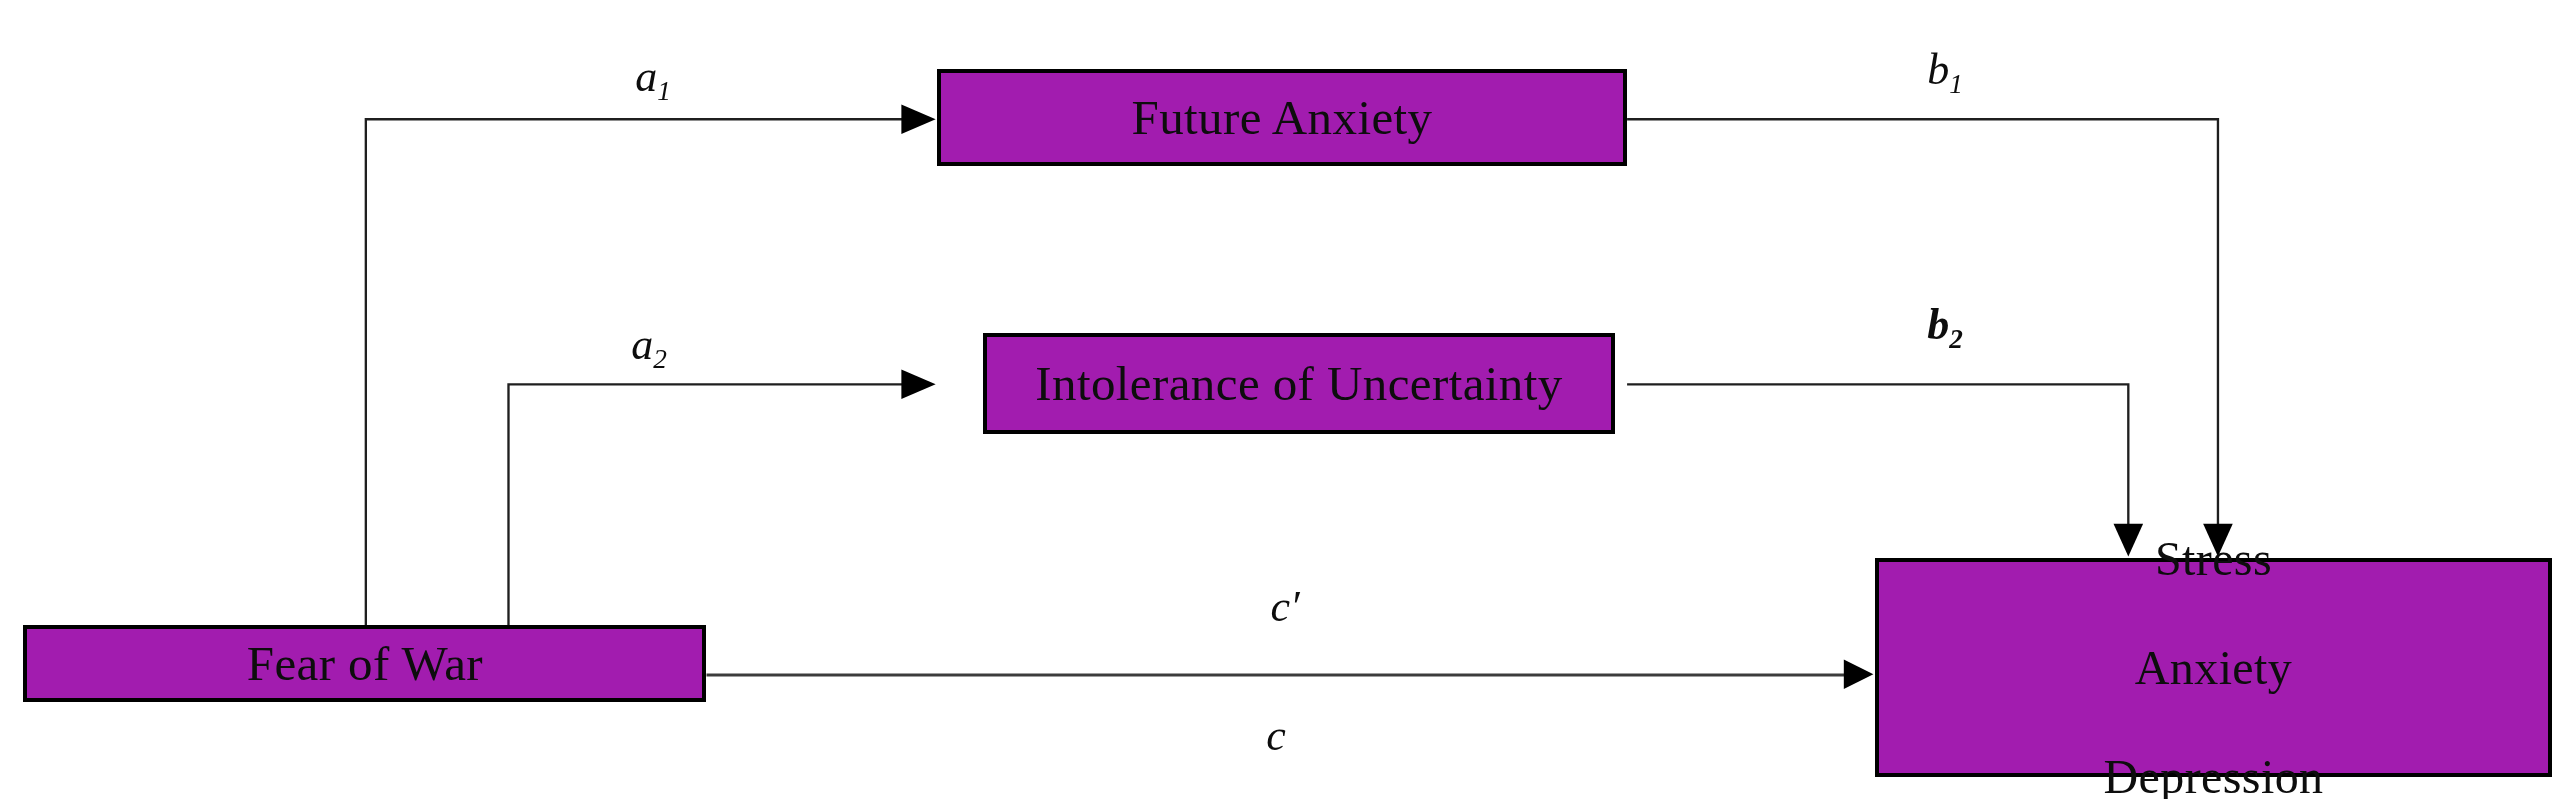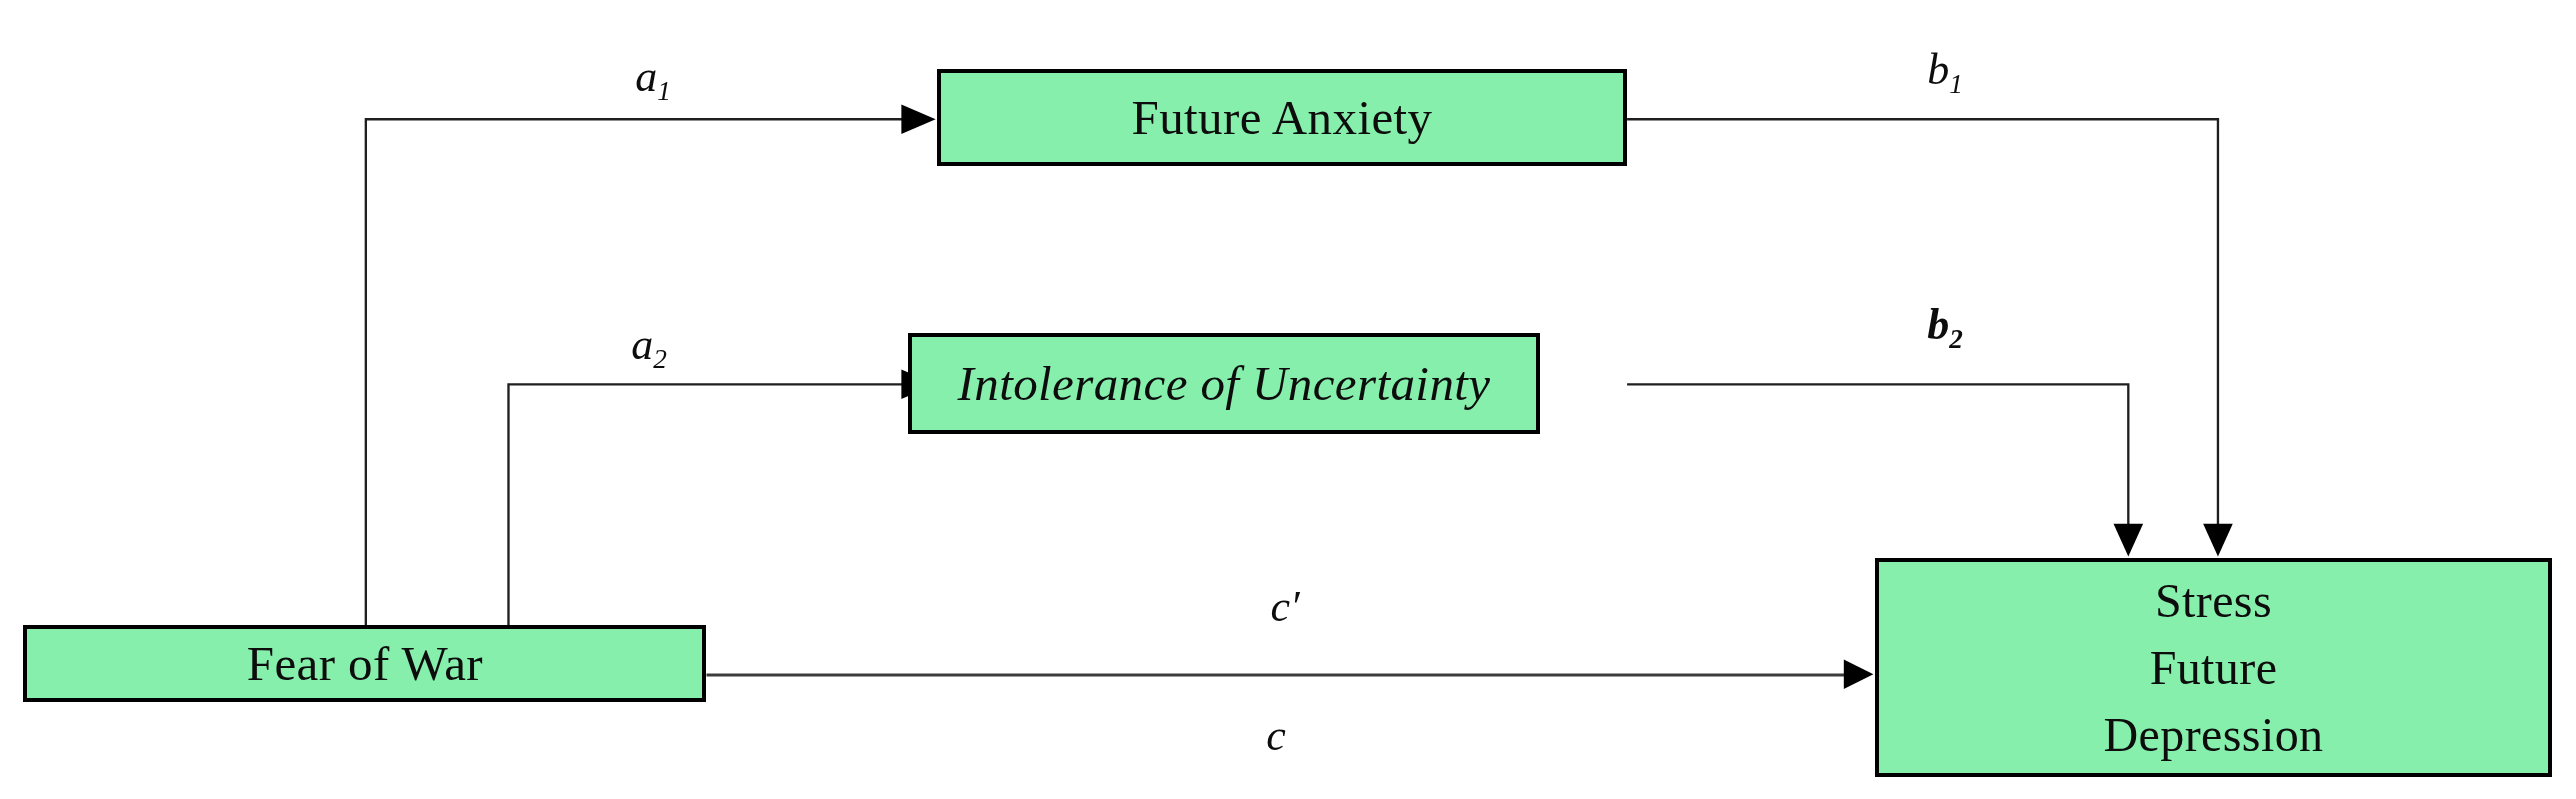--- a/index.html
+++ b/index.html
@@ -19,35 +19,35 @@
   #connector-layer {
     position: absolute;
     left: 0; top: 0;
     width: 2576px;
     height: 799px;
   }
   .node-box {
     position: absolute;
     box-sizing: border-box;
     border: 4.7px solid #000000;
-    background: #86efac;
+    background: #a21caf;
     display: flex;
     align-items: center;
     justify-content: center;
     text-align: center;
     font-size: 49px;
     line-height: 1.1;
     letter-spacing: 0.4px;
     white-space: nowrap;
   }
   #box-predictor      { left: 23.4px;   top: 625px; width: 683px; height: 77px; }
   #box-mediator-top   { left: 937px; top: 69px;  width: 690px; height: 97px; }
-  #box-mediator-bot   { left: 908px; top: 333px; width: 632px; height: 101px; font-style: italic; }
+  #box-mediator-bot   { left: 983px; top: 333px; width: 632px; height: 101px; }
   #box-outcome        { left: 1875px; top: 558px; width: 677px; height: 219px;
-                        flex-direction: column; font-size: 48px; line-height: 1.4; }
+                        flex-direction: column; font-size: 48px; line-height: 1.4; gap: 42px; }
   .path-label {
     position: absolute;
     transform: translate(-50%, -50%);
     font-style: italic;
     font-size: 44px;
     white-space: nowrap;
   }
   .path-label sub {
     font-size: 0.62em;
     font-style: italic;
@@ -90,21 +90,21 @@
   <div class="node-box" id="box-mediator-top">
     <span>Future Anxiety</span>
   </div>
 
   <div class="node-box" id="box-mediator-bot">
     <span>Intolerance of Uncertainty</span>
   </div>
 
   <div class="node-box" id="box-outcome">
     <span>Stress</span>
-    <span>Future</span>
+    <span>Anxiety</span>
     <span>Depression</span>
   </div>
 
   <div class="path-label" id="label-a1">
     <span>a</span><sub>1</sub>
   </div>
 
   <div class="path-label" id="label-a2">
     <span>a</span><sub>2</sub>
   </div>

